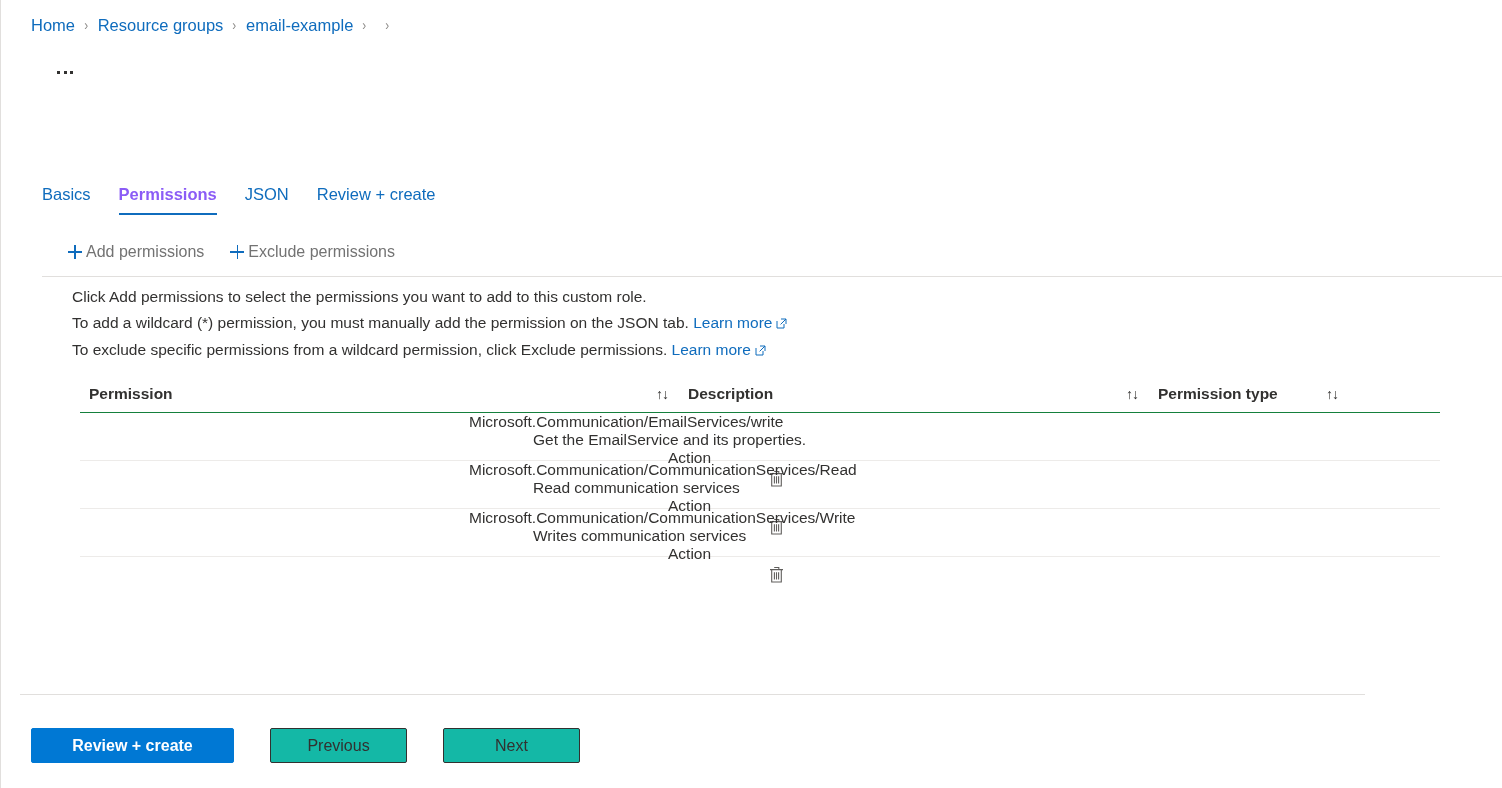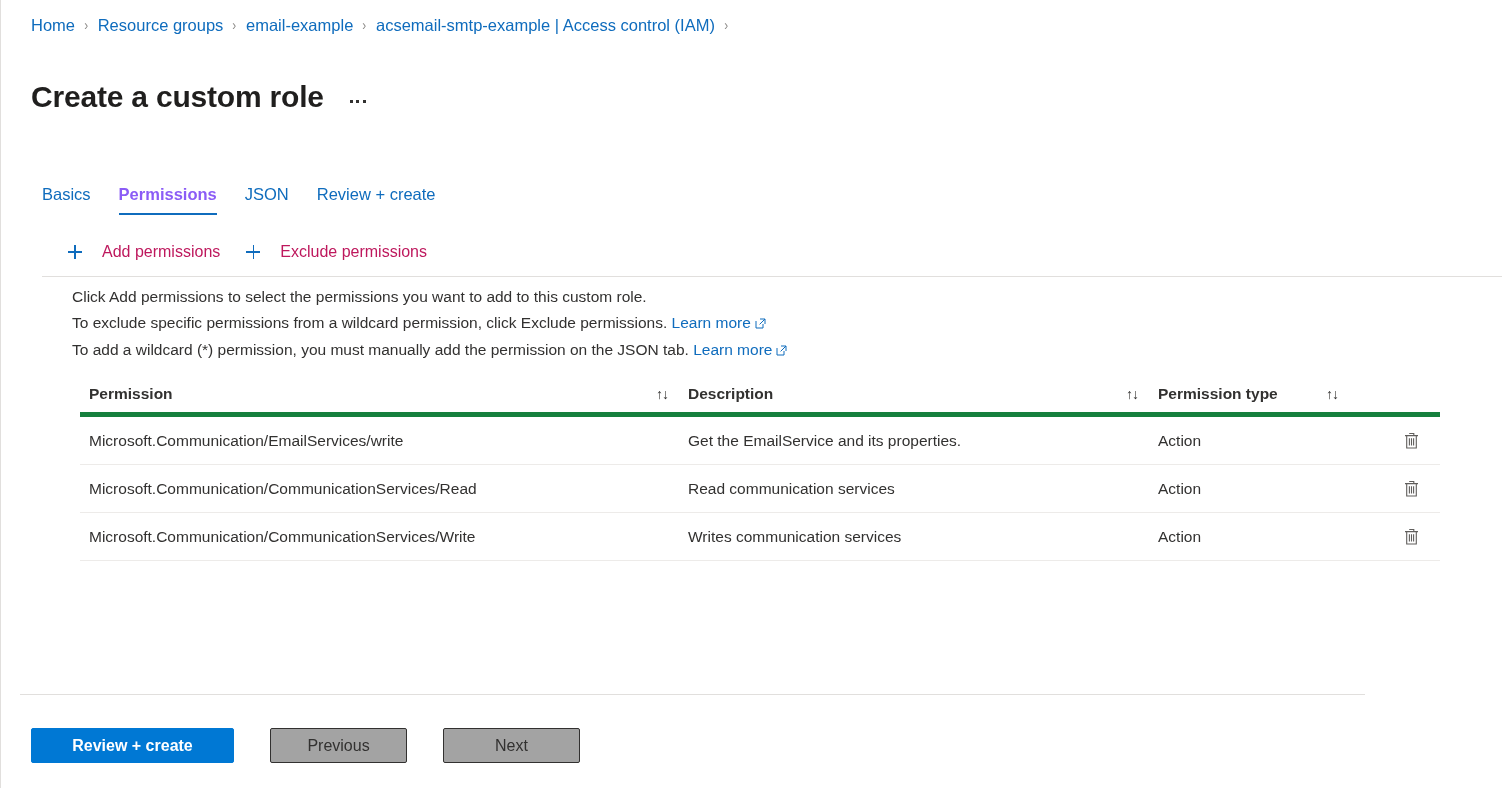--- a/index.html
+++ b/index.html
@@ -127,22 +127,22 @@
     position: absolute;
     left: 66px;
     top: 238px;
     display: flex;
     align-items: center;
     gap: 22px;
   }
   .cmd {
     display: flex;
     align-items: center;
-    gap: 20px;
-    color: #be185d;
+    gap: 4px;
+    color: #737373;
     font-size: 16px;
     line-height: 22px;
     cursor: pointer;
     padding: 3px 2px;
     white-space: nowrap;
   }
   .plus-icon {
     display: inline-block;
     width: 14px;
     height: 14px;
@@ -195,32 +195,33 @@
   .table {
     position: absolute;
     left: 80px;
     top: 376px;
     width: 1360px;
   }
   .t-head {
     display: flex;
     align-items: center;
     height: 36px;
-    border-bottom: 5px solid #15803d;
+    border-bottom: 1px solid #15803d;
     font-size: 15.5px;
     font-weight: 700;
     color: #323130;
   }
   .t-row {
     display: flex;
     align-items: center;
     height: 47px;
     border-bottom: 1px solid #edebe9;
     font-size: 15.5px;
     color: #323130;
+    flex-direction: column;
   }
   .col-permission { width: 600px; padding-left: 9px; box-sizing: border-box; }
   .col-description { width: 470px; padding-left: 8px; box-sizing: border-box; }
   .col-type { width: 200px; padding-left: 8px; box-sizing: border-box; }
   .col-action { width: 90px; display: flex; align-items: center; justify-content: flex-start; padding-left: 50px; box-sizing: border-box; }
   .sort-icon {
     font-size: 14px;
     color: #323130;
     cursor: pointer;
     letter-spacing: -1px;
@@ -268,46 +269,44 @@
     box-sizing: border-box;
   }
   .btn-primary {
     background: #0078d4;
     color: #ffffff;
     border: 1px solid #0078d4;
     font-weight: 600;
     min-width: 203px;
   }
   .btn-default {
-    background: #a3a3a3;
+    background: #14b8a6;
     color: #323130;
     border: 1px solid #323130;
     min-width: 137px;
   }
 </style>
 </head>
 <body>
 
 <div class="blade-left-rail"></div>
 
 <div class="page">
 
   <nav class="breadcrumb">
     <span class="crumb">Home</span>
     <span class="crumb-sep">›</span>
     <span class="crumb">Resource groups</span>
     <span class="crumb-sep">›</span>
     <span class="crumb">email-example</span>
     <span class="crumb-sep">›</span>
-    <span class="crumb">acsemail-smtp-example | Access control (IAM)</span>
     <span class="crumb-sep">›</span>
   </nav>
 
   <div class="title-row">
-    <h1 class="page-title">Create a custom role</h1>
     <div class="ellipsis-btn">
       <span class="dot"></span>
       <span class="dot"></span>
       <span class="dot"></span>
     </div>
   </div>
 
   <div class="tabs">
     <div class="tab">Basics</div>
     <div class="tab active">Permissions</div>
@@ -324,29 +323,29 @@
       <span class="plus-icon"></span>
       <span>Exclude permissions</span>
     </div>
   </div>
 
   <div class="toolbar-divider"></div>
 
   <div class="desc-block">
     <div class="desc-line">Click Add permissions to select the permissions you want to add to this custom role.</div>
     <div class="desc-line">
-      <span>To exclude specific permissions from a wildcard permission, click Exclude permissions.</span>
+      <span>To add a wildcard (*) permission, you must manually add the permission on the JSON tab.</span>
       <span class="learn-more"><span>Learn more</span><span class="ext-icon"><svg width="11" height="11" viewBox="0 0 11 11">
               <path d="M1,3 L1,10 L8,10 L8,6" fill="none" stroke="#0f6cbd" stroke-width="1"></path>
               <path d="M5,1 L10,1 L10,6" fill="none" stroke="#0f6cbd" stroke-width="1"></path>
               <path d="M10,1 L4.6,6.4" fill="none" stroke="#0f6cbd" stroke-width="1"></path>
             </svg></span></span>
     </div>
     <div class="desc-line">
-      <span>To add a wildcard (*) permission, you must manually add the permission on the JSON tab.</span>
+      <span>To exclude specific permissions from a wildcard permission, click Exclude permissions.</span>
       <span class="learn-more"><span>Learn more</span><span class="ext-icon"><svg width="11" height="11" viewBox="0 0 11 11">
               <path d="M1,3 L1,10 L8,10 L8,6" fill="none" stroke="#0f6cbd" stroke-width="1"></path>
               <path d="M5,1 L10,1 L10,6" fill="none" stroke="#0f6cbd" stroke-width="1"></path>
               <path d="M10,1 L4.6,6.4" fill="none" stroke="#0f6cbd" stroke-width="1"></path>
             </svg></span></span>
     </div>
   </div>
 
   <div class="table">
 

